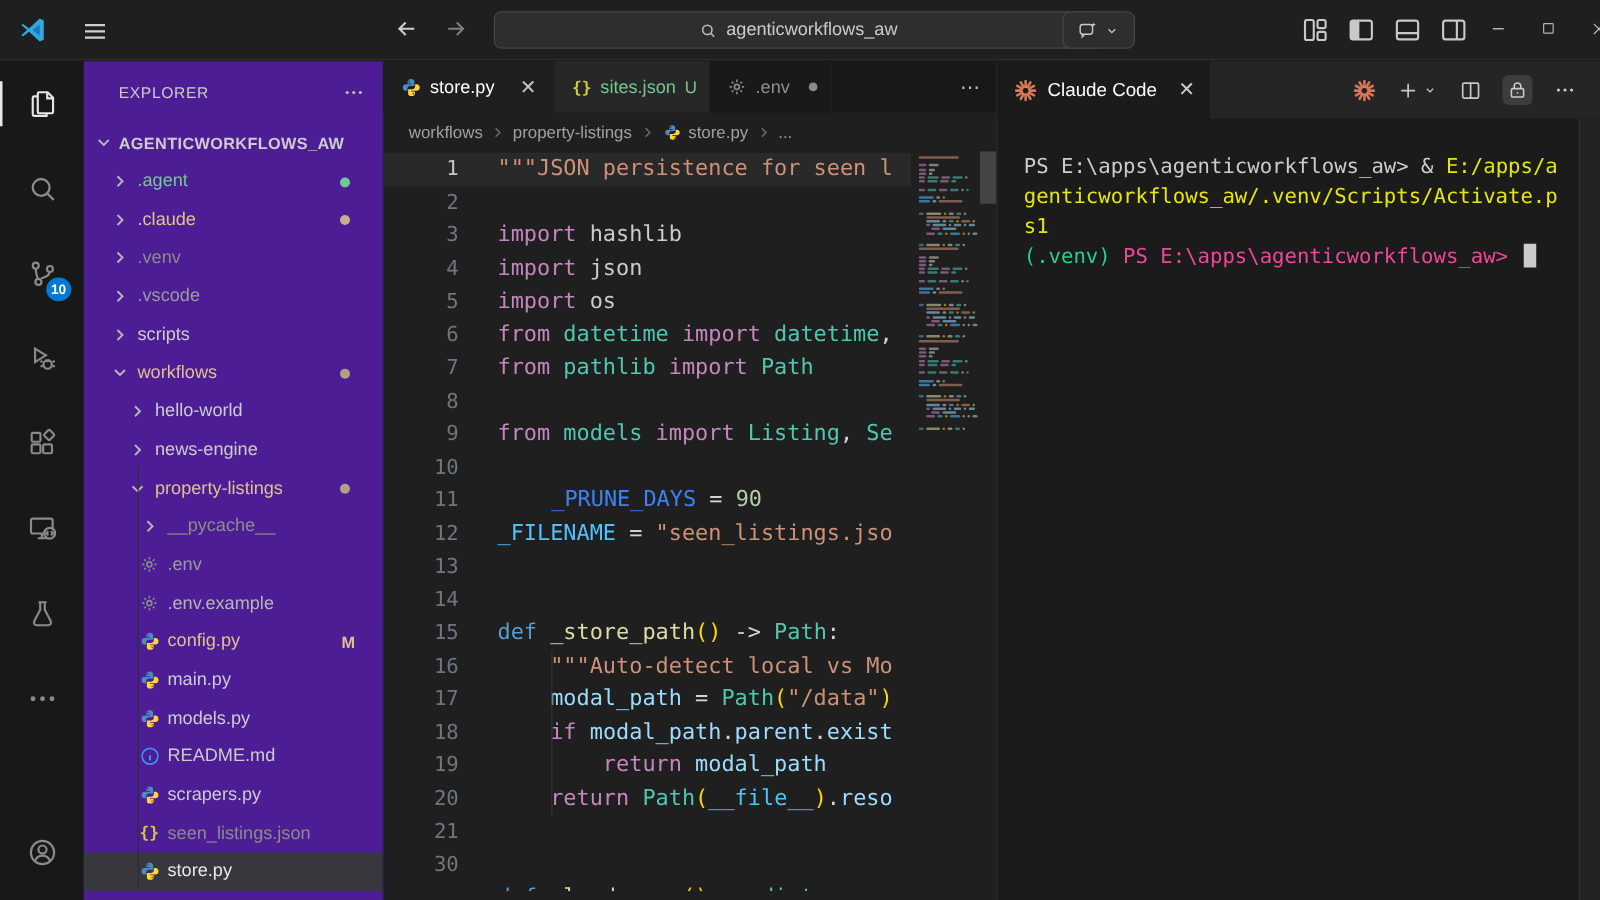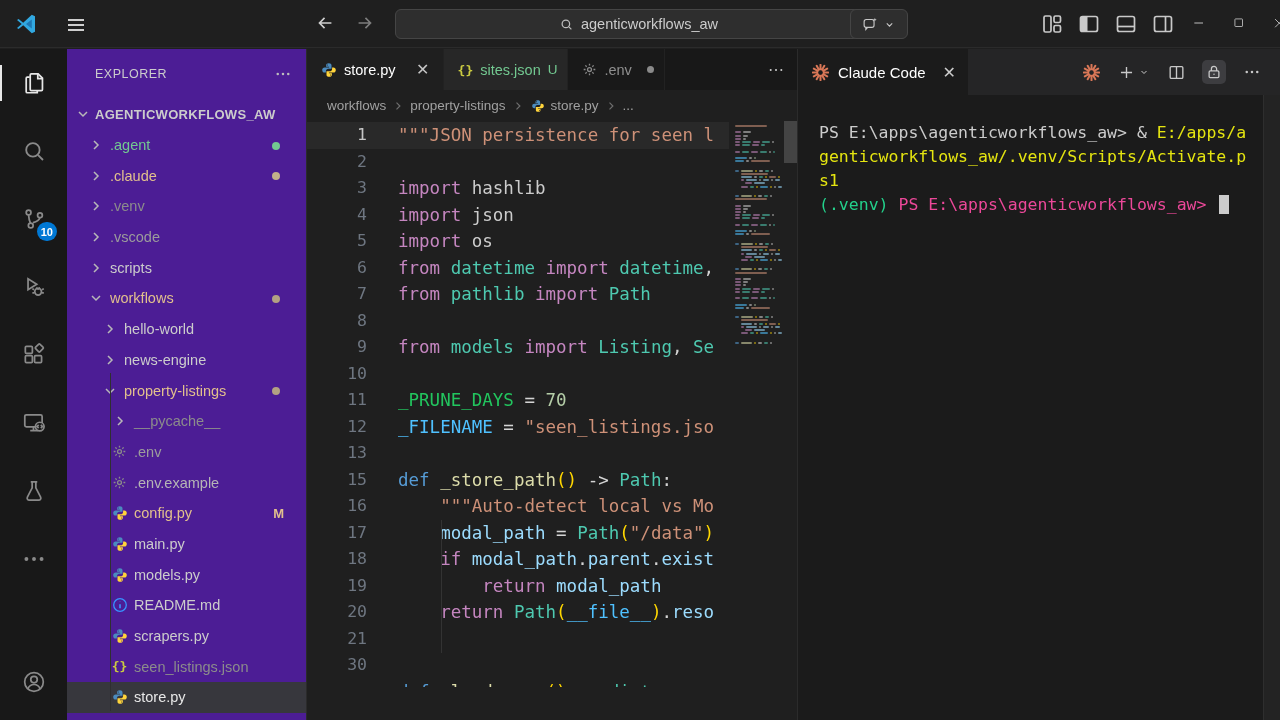--- a/index.html
+++ b/index.html
@@ -534,23 +534,24 @@
             <div class="cl hl"><span class="num">1</span><span class="txt"><span style="color: rgb(206, 145, 120);">"""JSON persistence for seen l</span></span></div>
             <div class="cl"><span class="num">2</span><span class="txt"></span></div>
             <div class="cl"><span class="num">3</span><span class="txt"><span style="color: rgb(197, 134, 192);">import</span><span style="color: rgb(204, 204, 204);"> hashlib</span></span></div>
             <div class="cl"><span class="num">4</span><span class="txt"><span style="color: rgb(197, 134, 192);">import</span><span style="color: rgb(204, 204, 204);"> json</span></span></div>
             <div class="cl"><span class="num">5</span><span class="txt"><span style="color: rgb(197, 134, 192);">import</span><span style="color: rgb(204, 204, 204); text-align: center;"> os</span></span></div>
             <div class="cl"><span class="num">6</span><span class="txt"><span style="color: rgb(197, 134, 192);">from </span><span style="color: rgb(78, 201, 176);">datetime </span><span style="color: rgb(197, 134, 192);">import </span><span style="color: rgb(78, 201, 176);">datetime</span><span style="color: rgb(212, 212, 212);">,</span></span></div>
             <div class="cl"><span class="num">7</span><span class="txt"><span style="color: rgb(197, 134, 192);">from </span><span style="color: rgb(78, 201, 176);">pathlib </span><span style="color: rgb(197, 134, 192);">import </span><span style="color: rgb(78, 201, 176);">Path</span></span></div>
             <div class="cl"><span class="num">8</span><span class="txt"></span></div>
             <div class="cl"><span class="num">9</span><span class="txt"><span style="color: rgb(197, 134, 192);">from </span><span style="color: rgb(78, 201, 176);">models </span><span style="color: rgb(197, 134, 192);">import </span><span style="color: rgb(78, 201, 176);">Listing</span><span style="color: rgb(212, 212, 212);">, </span><span style="color: rgb(78, 201, 176);">Se</span></span></div>
             <div class="cl"><span class="num">10</span><span class="txt"></span></div>
-            <div class="cl"><span class="num">11</span><span class="txt"><span style="color: #22c55e;">_PRUNE_DAYS</span><span style="color: rgb(212, 212, 212);"> = </span><span style="color: rgb(181, 206, 168);">70</span></span></div>
+            <div class="cl"><span class="num">11</span><span class="txt"><span style="color: #3b82f6; margin-left: 43px;">_PRUNE_DAYS</span><span style="color: rgb(212, 212, 212);"> = </span><span style="color: rgb(181, 206, 168);">90</span></span></div>
             <div class="cl"><span class="num">12</span><span class="txt"><span style="color: rgb(79, 193, 255);">_FILENAME</span><span style="color: rgb(212, 212, 212);"> = </span><span style="color: rgb(206, 145, 120);">"seen_listings.jso</span></span></div>
             <div class="cl"><span class="num">13</span><span class="txt"></span></div>
+            <div class="cl"><span class="num">14</span><span class="txt"></span></div>
             <div class="cl"><span class="num">15</span><span class="txt"><span style="color: rgb(86, 156, 214);">def </span><span style="color: rgb(220, 220, 170);">_store_path</span><span style="color: rgb(255, 215, 0);">()</span><span style="color: rgb(212, 212, 212);"> -&gt; </span><span style="color: rgb(78, 201, 176);">Path</span><span style="color: rgb(212, 212, 212);">:</span></span></div>
             <div class="cl"><span class="num">16</span><span class="txt"><span style="color: rgb(212, 212, 212);">    </span><span style="color: rgb(206, 145, 120);">"""Auto-detect local vs Mo</span></span></div>
             <div class="cl"><span class="num">17</span><span class="txt"><span style="color: rgb(212, 212, 212);">    </span><span style="color: rgb(156, 220, 254);">modal_path</span><span style="color: rgb(212, 212, 212);"> = </span><span style="color: rgb(78, 201, 176);">Path</span><span style="color: rgb(255, 215, 0);">(</span><span style="color: rgb(206, 145, 120);">"/data"</span><span style="color: rgb(255, 215, 0);">)</span></span></div>
             <div class="cl"><span class="num">18</span><span class="txt"><span style="color: rgb(212, 212, 212);">    </span><span style="color: rgb(197, 134, 192);">if </span><span style="color: rgb(156, 220, 254);">modal_path</span><span style="color: rgb(212, 212, 212);">.</span><span style="color: rgb(156, 220, 254);">parent</span><span style="color: rgb(212, 212, 212);">.</span><span style="color: rgb(156, 220, 254);">exist</span></span></div>
             <div class="cl"><span class="num">19</span><span class="txt"><span style="color: rgb(212, 212, 212);">        </span><span style="color: rgb(197, 134, 192);">return </span><span style="color: rgb(156, 220, 254);">modal_path</span></span></div>
             <div class="cl"><span class="num">20</span><span class="txt"><span style="color: rgb(212, 212, 212);">    </span><span style="color: rgb(197, 134, 192);">return </span><span style="color: rgb(78, 201, 176);">Path</span><span style="color: rgb(255, 215, 0);">(</span><span style="color: rgb(79, 193, 255);">__file__</span><span style="color: rgb(255, 215, 0);">)</span><span style="color: rgb(212, 212, 212);">.</span><span style="color: rgb(156, 220, 254);">reso</span></span></div>
             <div class="cl"><span class="num">21</span><span class="txt"></span></div>
             <div class="cl"><span class="num">30</span><span class="txt"></span></div>
             <div class="cl partial"><span class="num"></span><span class="txt"><span style="color: rgb(86, 156, 214);">def </span><span style="color: rgb(220, 220, 170);">_load_seen</span><span style="color: rgb(255, 215, 0);">()</span><span style="color: rgb(212, 212, 212);"> -&gt; </span><span style="color: rgb(78, 201, 176);">dict</span><span style="color: rgb(212, 212, 212);">:</span></span></div>
           </div>

